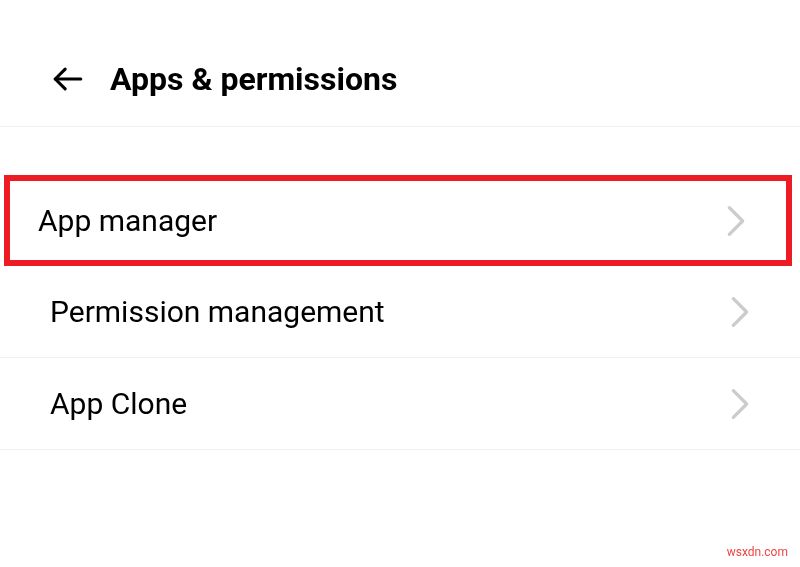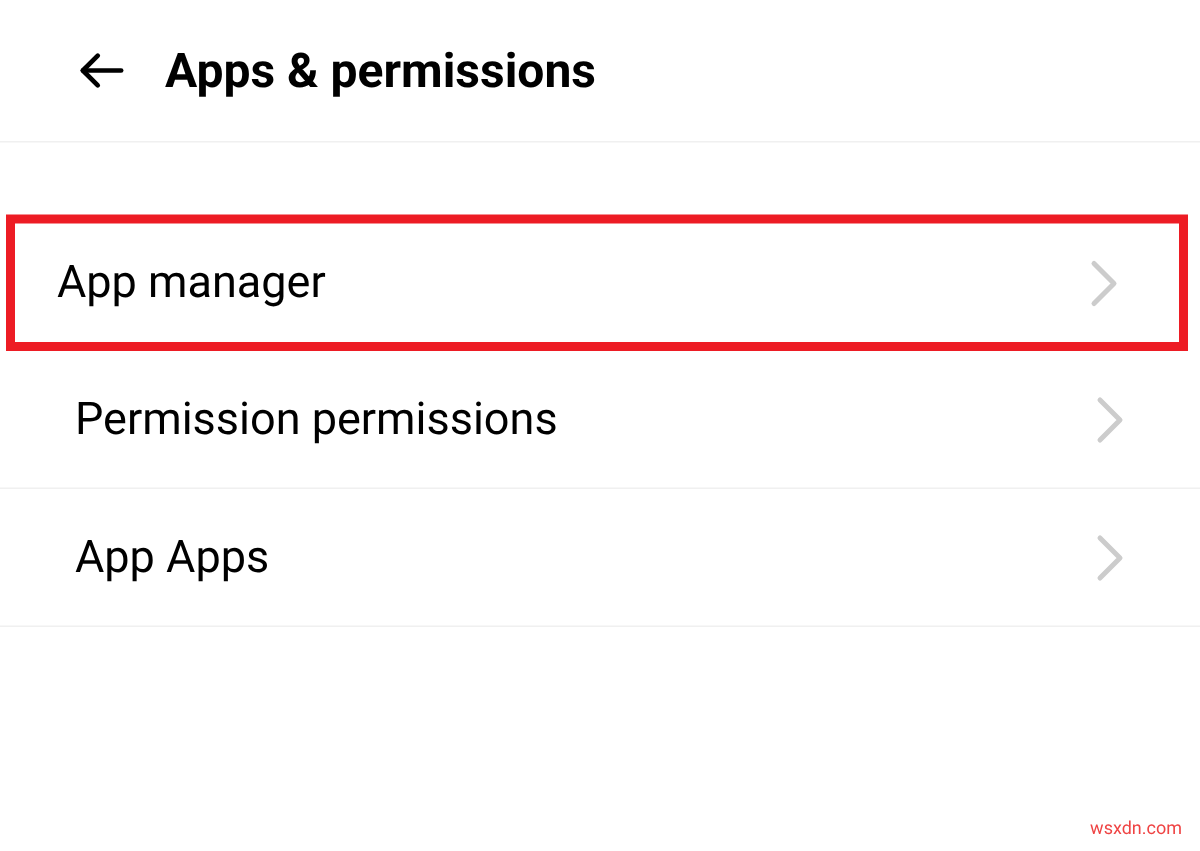--- a/index.html
+++ b/index.html
@@ -12,20 +12,21 @@
       background: #ffffff;
       width: 800px;
       height: 567px;
       position: relative;
     }
     .header {
       display: flex;
       align-items: center;
       padding: 28px 50px;
       border-bottom: 1px solid #f0f0f0;
+      margin-top: 32px;
     }
     .back-icon {
       width: 36px;
       height: 36px;
       display: flex;
       align-items: center;
       justify-content: center;
       margin-right: 24px;
       cursor: pointer;
     }
@@ -82,28 +83,28 @@
 <div class="content">
 
   <div class="list-item highlighted">
     <span class="list-item-label">App manager</span>
     <svg class="chevron" width="20" height="34" viewBox="0 0 12 20" fill="none" stroke="#cccccc" stroke-width="2" stroke-linecap="round" stroke-linejoin="round">
       <polyline points="2 2 10 10 2 18"></polyline>
     </svg>
   </div>
 
   <div class="list-item">
-    <span class="list-item-label">Permission permissions</span>
+    <span class="list-item-label">Permission management</span>
     <svg class="chevron" width="20" height="34" viewBox="0 0 12 20" fill="none" stroke="#cccccc" stroke-width="2" stroke-linecap="round" stroke-linejoin="round">
       <polyline points="2 2 10 10 2 18"></polyline>
     </svg>
   </div>
 
   <div class="list-item">
-    <span class="list-item-label">App Apps</span>
+    <span class="list-item-label">App Clone</span>
     <svg class="chevron" width="20" height="34" viewBox="0 0 12 20" fill="none" stroke="#cccccc" stroke-width="2" stroke-linecap="round" stroke-linejoin="round">
       <polyline points="2 2 10 10 2 18"></polyline>
     </svg>
   </div>
 
 </div>
 
 <div class="watermark">wsxdn.com</div>
 
 </body></html>

